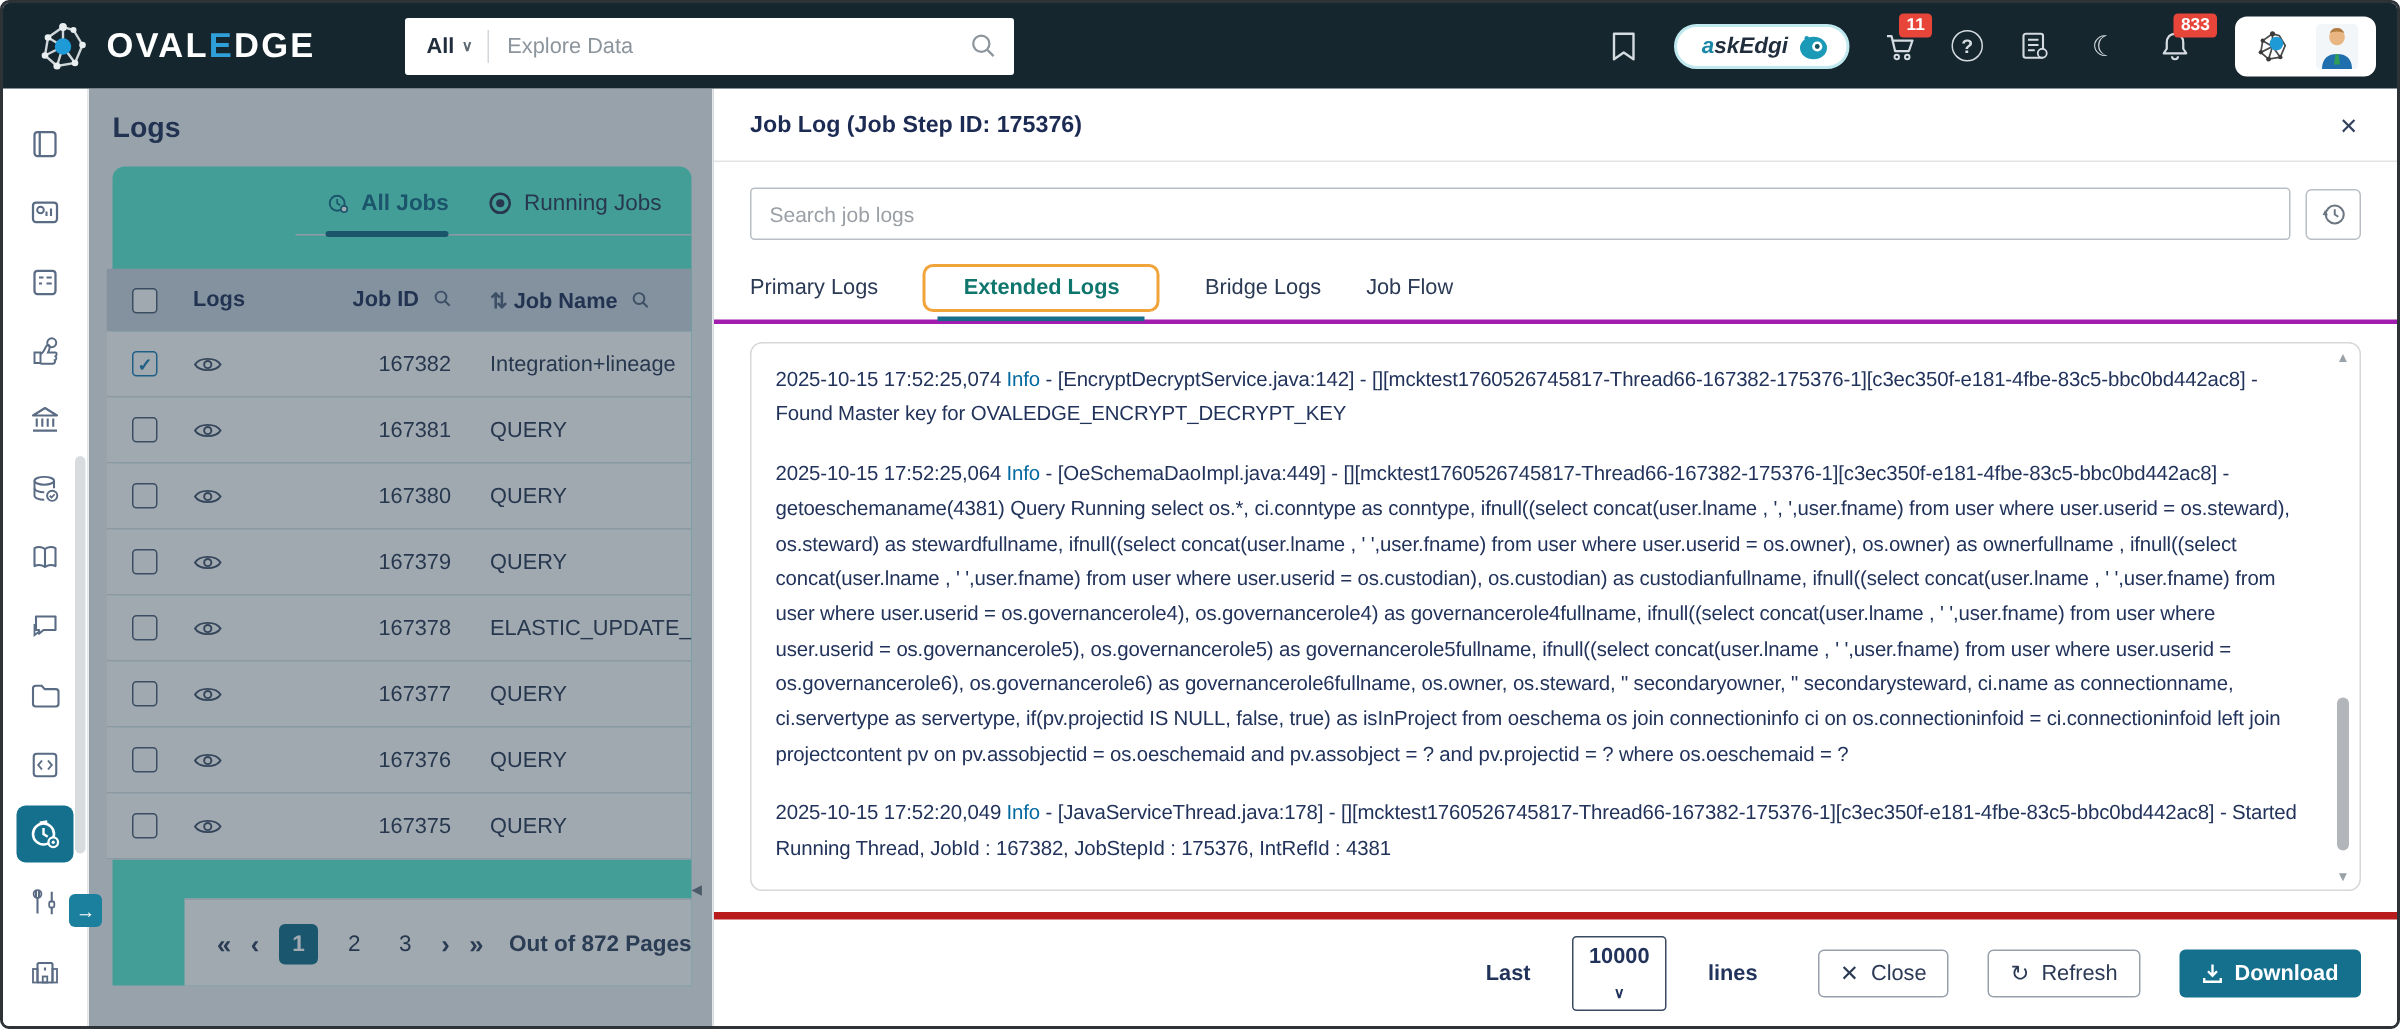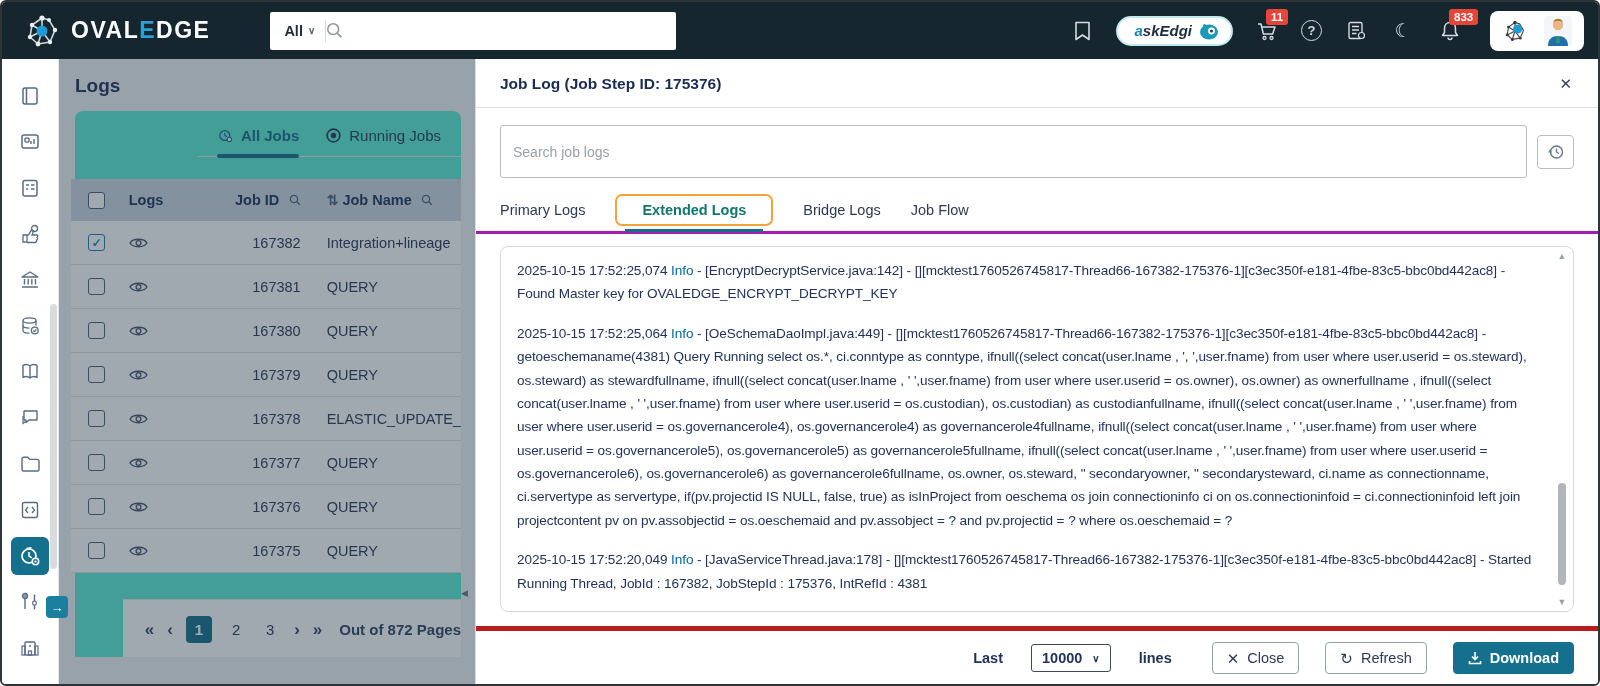--- a/index.html
+++ b/index.html
@@ -68,38 +68,38 @@
   .pg-num.active { background:#15708d; color:#fff; font-weight:bold; padding:5px 9px; border-radius:4px; }
   .pg-summary { font-weight:bold; color:#33445f; margin-left:4px; white-space:nowrap; }
 
   
   .panel { flex:1; background:#ffffff; display:flex; flex-direction:column; z-index:20; border-left:1px solid #d7dbde; }
   .p-head { display:flex; align-items:center; justify-content:space-between; padding:16px 26px 14px 24px; }
   .p-title { font-size:15.5px; font-weight:bold; color:#1c2b53; }
   .p-close { font-size:15px; color:#33425e; cursor:pointer; }
   .p-div { border-bottom:1px solid #e3e3e3; }
   .p-search { display:flex; align-items:center; padding:17px 24px 6px; gap:10px; }
-  .p-search input { flex:1; height:53px; border:1px solid #b9bec4; border-radius:3px; padding:0 12px; font-size:14px; color:#000000; outline:none; font-family:"Liberation Sans",sans-serif; }
+  .p-search input { flex:1; height:35px; border:1px solid #b9bec4; border-radius:3px; padding:0 12px; font-size:14px; color:#000000; outline:none; font-family:"Liberation Sans",sans-serif; }
   .p-search input::placeholder { color:#9aa0a6; }
   .hist-btn { width:37px; height:34px; border:1px solid #b9bec4; border-radius:4px; background:#fff; display:flex; align-items:center; justify-content:center; cursor:pointer; }
   .ptabs { display:flex; align-items:center; gap:30px; padding:4px 24px 0; border-bottom:3px solid #a21caf; }
   .ptab { position:relative; font-size:14.5px; color:#2b3a55; padding:14px 0 13px; cursor:pointer; white-space:nowrap; }
   .ptab .hl { border:2.5px solid #f0a43a; border-radius:7px; padding:6px 25px; color:#0f766e; font-weight:bold; }
   .ptab.active::after { content:""; position:absolute; left:10px; right:10px; bottom:-1px; height:3.5px; background:#176d89; }
   .log-box { margin:12px 24px 0; border:1px solid #d8d8d8; border-radius:8px; flex:1; position:relative; overflow:hidden; padding:4px 0; }
   .log-scrollarea { position:absolute; inset:4px 22px 4px 2px; overflow:hidden; }
   .entry { padding:8px 14px; font-size:13.6px; line-height:1.72; color:#22335b; letter-spacing:-0.1px; border-radius:4px; }
   .entry.alt { background:#f2f3f5; }
   .entry .lvl { color:#0369a1; }
   .vscroll { position:absolute; top:4px; bottom:4px; right:4px; width:14px; display:flex; flex-direction:column; align-items:center; justify-content:space-between; }
   .vscroll .varrow { font-size:9px; color:#9aa2a9; }
   .vscroll .vthumb { position:absolute; right:3px; bottom:22px; width:8px; height:102px; background:#b2b6ba; border-radius:4px; }
   .p-foot { display:flex; align-items:center; justify-content:flex-end; gap:26px; border-top:5px solid #b91c1c; margin-top:14px; padding:11px 24px 12px; }
   .lbl-bold { font-size:14.5px; font-weight:bold; color:#22335b; }
-  .lines-select { display:flex; align-items:center; gap:10px; border:1.5px solid #3a4a63; border-radius:3px; padding:5px 10px; font-size:14.5px; font-weight:bold; color:#22335b; cursor:pointer; margin:0 2px; }
+  .lines-select { display:flex; align-items:center; gap:10px; border:1.5px solid #3a4a63; border-radius:3px; padding:5px 10px; font-size:14.5px; font-weight:bold; color:#22335b; cursor:pointer; margin:0 2px;flex-direction:column; }
   .lines-select .chev { font-size:10px; }
   .btn { display:flex; align-items:center; gap:8px; border-radius:4px; padding:7px 14px; font-size:14.5px; cursor:pointer; white-space:nowrap; }
   .btn-outline { background:#fff; border:1px solid #98a1ab; color:#2b3a55; }
   .btn-fill { background:#15708d; border:1px solid #15708d; color:#fff; font-weight:bold; }
   .btn .bicon { font-size:15px; line-height:1; }
   .gap-left { margin-left:14px; }
   svg { display:block; }
 </style>
 </head>
 <body>
@@ -124,20 +124,21 @@
       </svg>
       <div class="brand-text"><span>OVAL</span><span class="e-blue">E</span><span>DGE</span></div>
     </div>
 
     <div class="nav-search">
       <div class="scope">
         <span>All</span>
         <span class="chev">∨</span>
       </div>
       <div class="vdiv"></div>
+      <input type="text" placeholder="Explore Data" style="">
       <span class="sicon">
         <svg width="17" height="17" viewBox="0 0 17 17">
             <circle cx="7.2" cy="7.2" r="5.4" fill="none" stroke="#8d959c" stroke-width="1.5"></circle>
             <line x1="11.4" y1="11.4" x2="15.4" y2="15.4" stroke="#8d959c" stroke-width="1.5"></line>
           </svg>
       </span>
     </div>
 
     <div class="nav-right">
       <div class="nav-ico">

